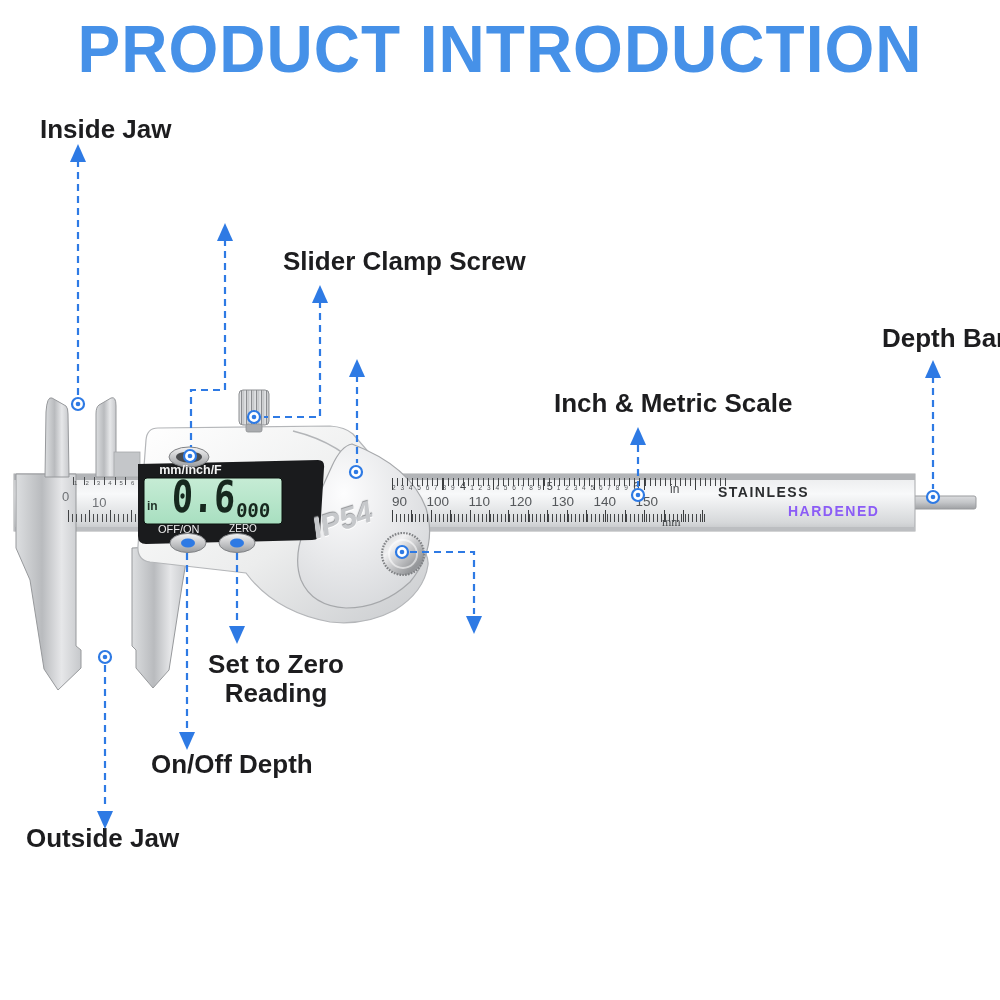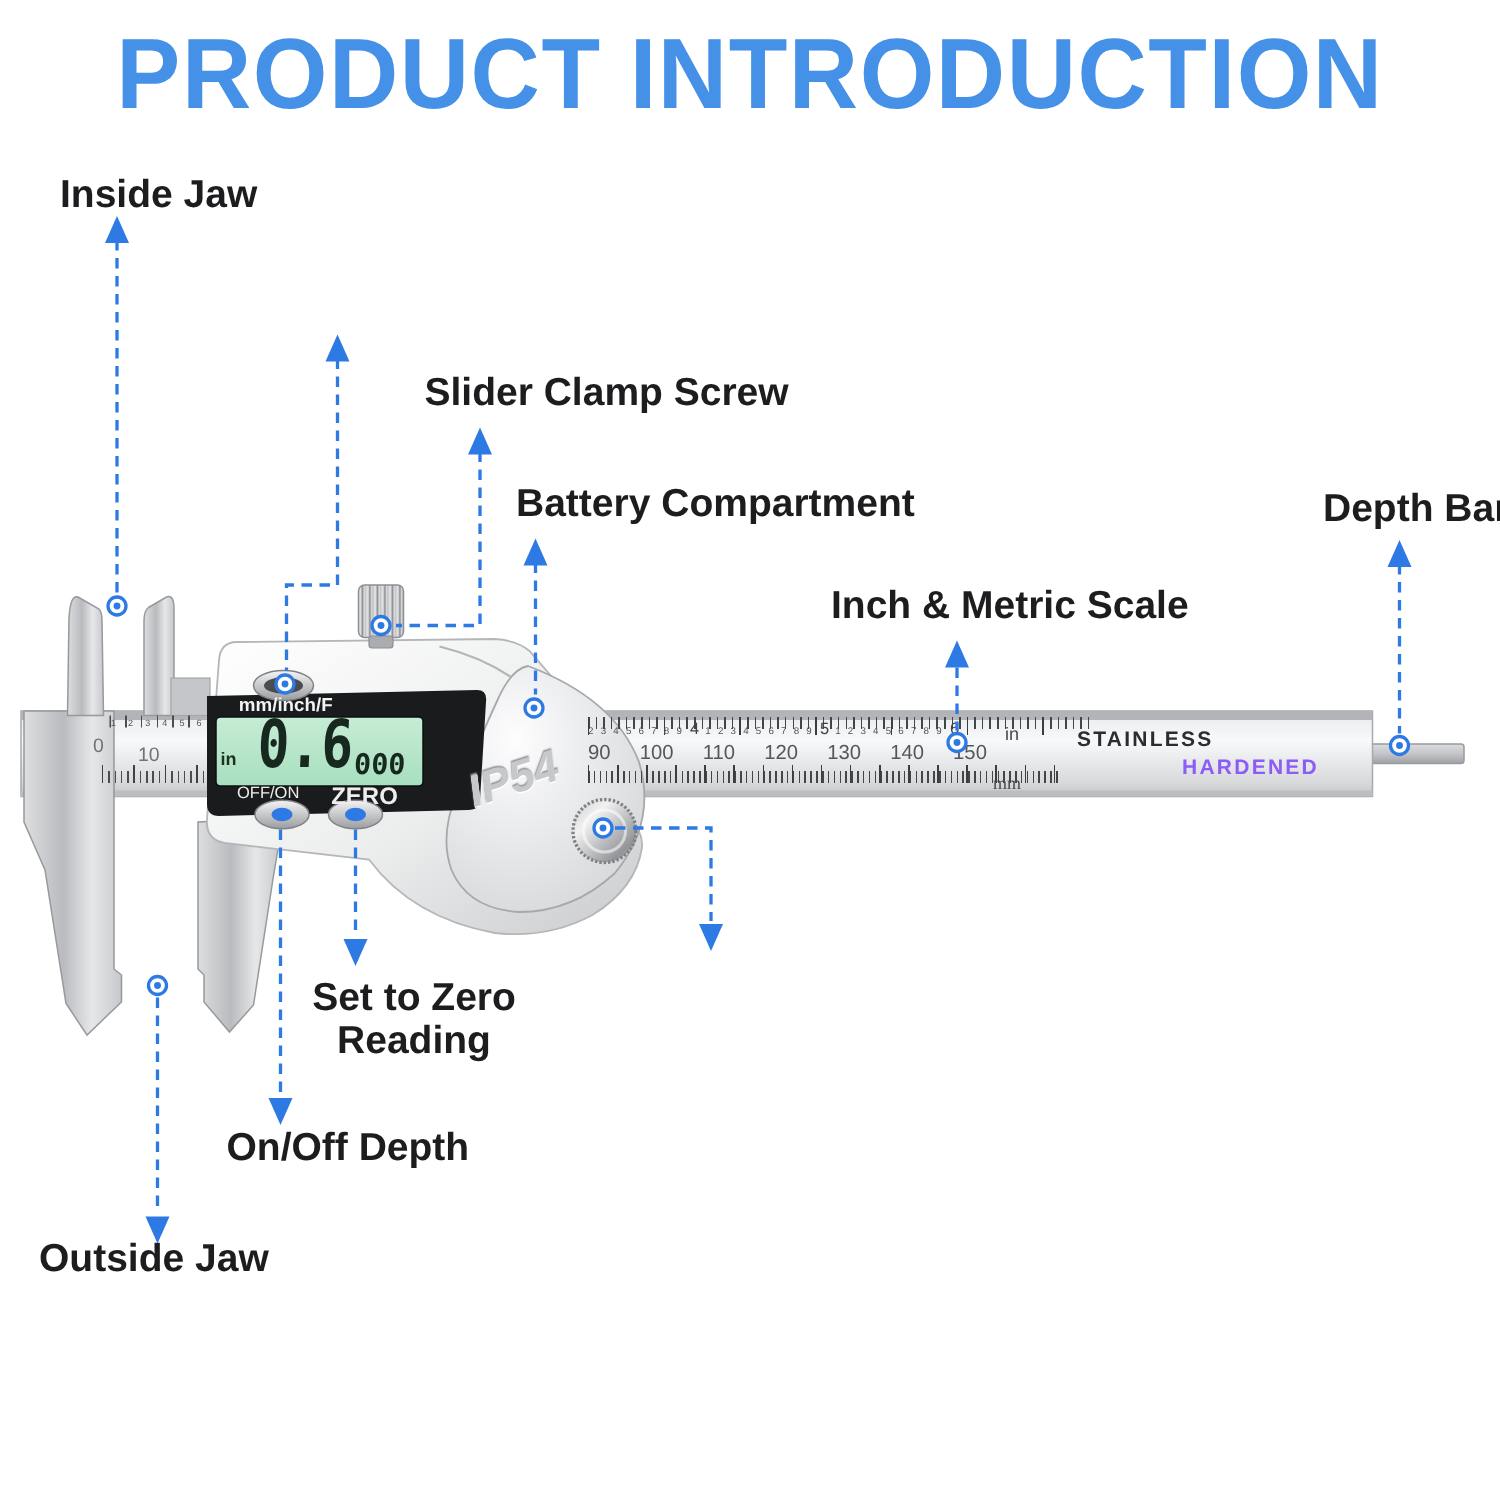--- a/index.html
+++ b/index.html
@@ -57,21 +57,21 @@
 
   
   #lcd-mode{left:138px;top:463px;width:105px;text-align:center;font-size:12.5px;font-weight:bold;color:#f3f3f3;}
   #lcd-unit{left:147px;top:499px;font-size:12px;font-weight:bold;color:#1f3026;}
   #lcd-main{left:164px;top:474px;width:78px;text-align:center;
             font-family:"DejaVu Sans Mono",monospace;font-weight:bold;font-size:44px;line-height:46px;
             color:#17281e;transform:scaleX(.8) skewX(-3deg);}
   #lcd-small{left:236px;top:499px;font-family:"DejaVu Sans Mono",monospace;font-weight:bold;
              font-size:19px;color:#17281e;transform:skewX(-3deg);}
   #btn-offon-label{left:158px;top:523px;width:62px;text-align:left;font-size:11px;font-weight:normal;color:#ededee;}
-  #btn-zero-label{left:218px;top:523px;width:50px;text-align:center;font-size:16px;font-weight:bold;color:#ededee;}
+  #btn-zero-label{left:218px;top:523px;width:50px;text-align:center;font-size:10px;font-weight:normal;color:#ededee;}
   #ip54{left:285px;top:503px;width:115px;text-align:center;font-size:30px;font-weight:bold;font-style:italic;
         color:#c6c8cb;text-shadow:0 1px 0 #ffffff,0 -1px 1px #909295;transform:rotate(-18deg);}
 </style>
 </head>
 <body>
 
 <div id="stage">
 
   <svg width="1000" height="1000" viewBox="0 0 1000 1000">
     <defs>
@@ -262,21 +262,20 @@
         </g>
       <ellipse cx="188" cy="543" rx="7" ry="4.5" fill="#2e7ae4"></ellipse>
       <ellipse cx="237" cy="543" rx="7" ry="4.5" fill="#2e7ae4"></ellipse>
     </g>
   </svg>
 
   <div class="txt" id="title">PRODUCT INTRODUCTION</div>
 
   <div class="txt callout" id="lbl-inside-jaw">Inside Jaw</div>
   <div class="txt callout" id="lbl-clamp-screw">Slider Clamp Screw</div>
-  <div class="txt callout" id="lbl-battery">Battery Compartment</div>
   <div class="txt callout" id="lbl-scale">Inch &amp; Metric Scale</div>
   <div class="txt callout" id="lbl-depth-bar">Depth Bar</div>
   <div class="txt callout" id="lbl-zero">
     <span>Set to Zero</span><br>
     <span>Reading</span>
   </div>
   <div class="txt callout" id="lbl-onoff">On/Off Depth</div>
   <div class="txt callout" id="lbl-outside-jaw">Outside Jaw</div>
 
 </div>

